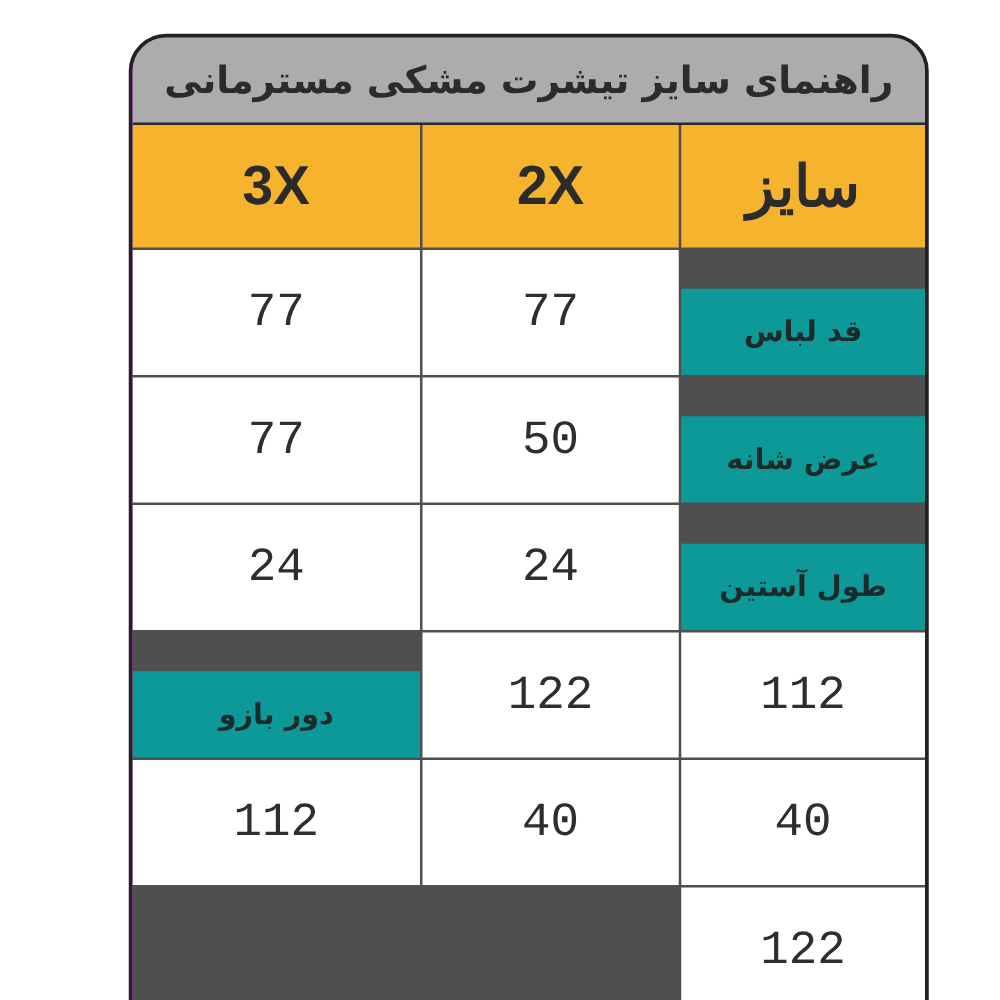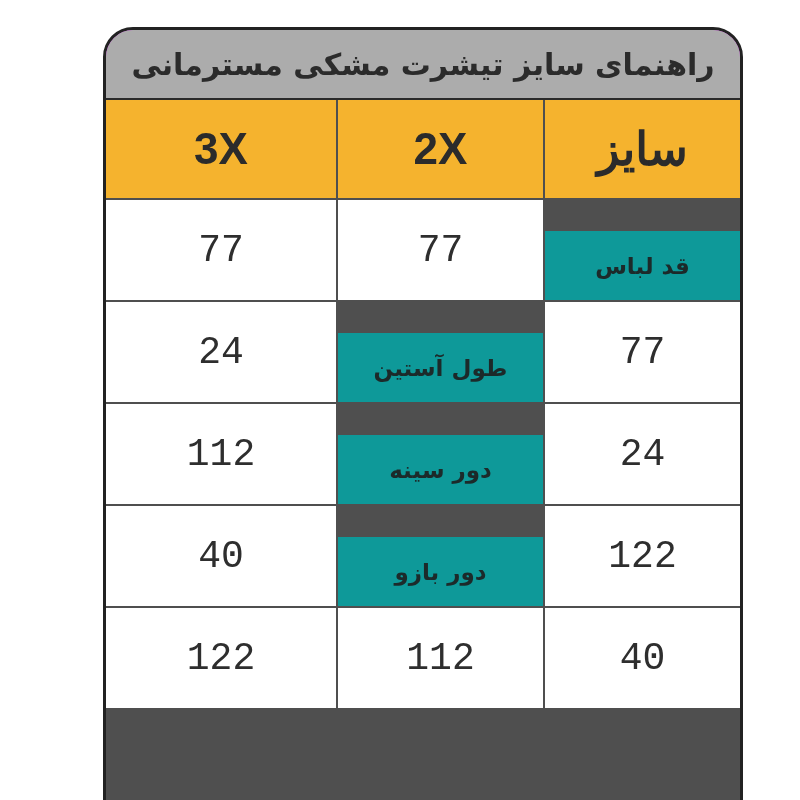--- a/index.html
+++ b/index.html
@@ -100,27 +100,28 @@
   <div class="grid">
 
     <div class="cell head-cell head-fa">سایز</div>
     <div class="cell head-cell head-latin">2X</div>
     <div class="cell head-cell head-latin">3X</div>
 
     <div class="cell label-cell">قد لباس</div>
     <div class="cell value-cell">77</div>
     <div class="cell value-cell">77</div>
 
+    <div class="cell label-cell">عرض شانه</div>
+    <div class="cell value-cell">50</div>
     <div class="cell value-cell">77</div>
 
     <div class="cell label-cell">طول آستین</div>
     <div class="cell value-cell">24</div>
     <div class="cell value-cell">24</div>
 
-    <div class="cell label-cell">دور سینه</div>
     <div class="cell value-cell">112</div>
     <div class="cell value-cell">122</div>
 
     <div class="cell label-cell">دور بازو</div>
     <div class="cell value-cell">40</div>
     <div class="cell value-cell">40</div>
 
     <div class="cell value-cell">112</div>
     <div class="cell value-cell">122</div>
 

